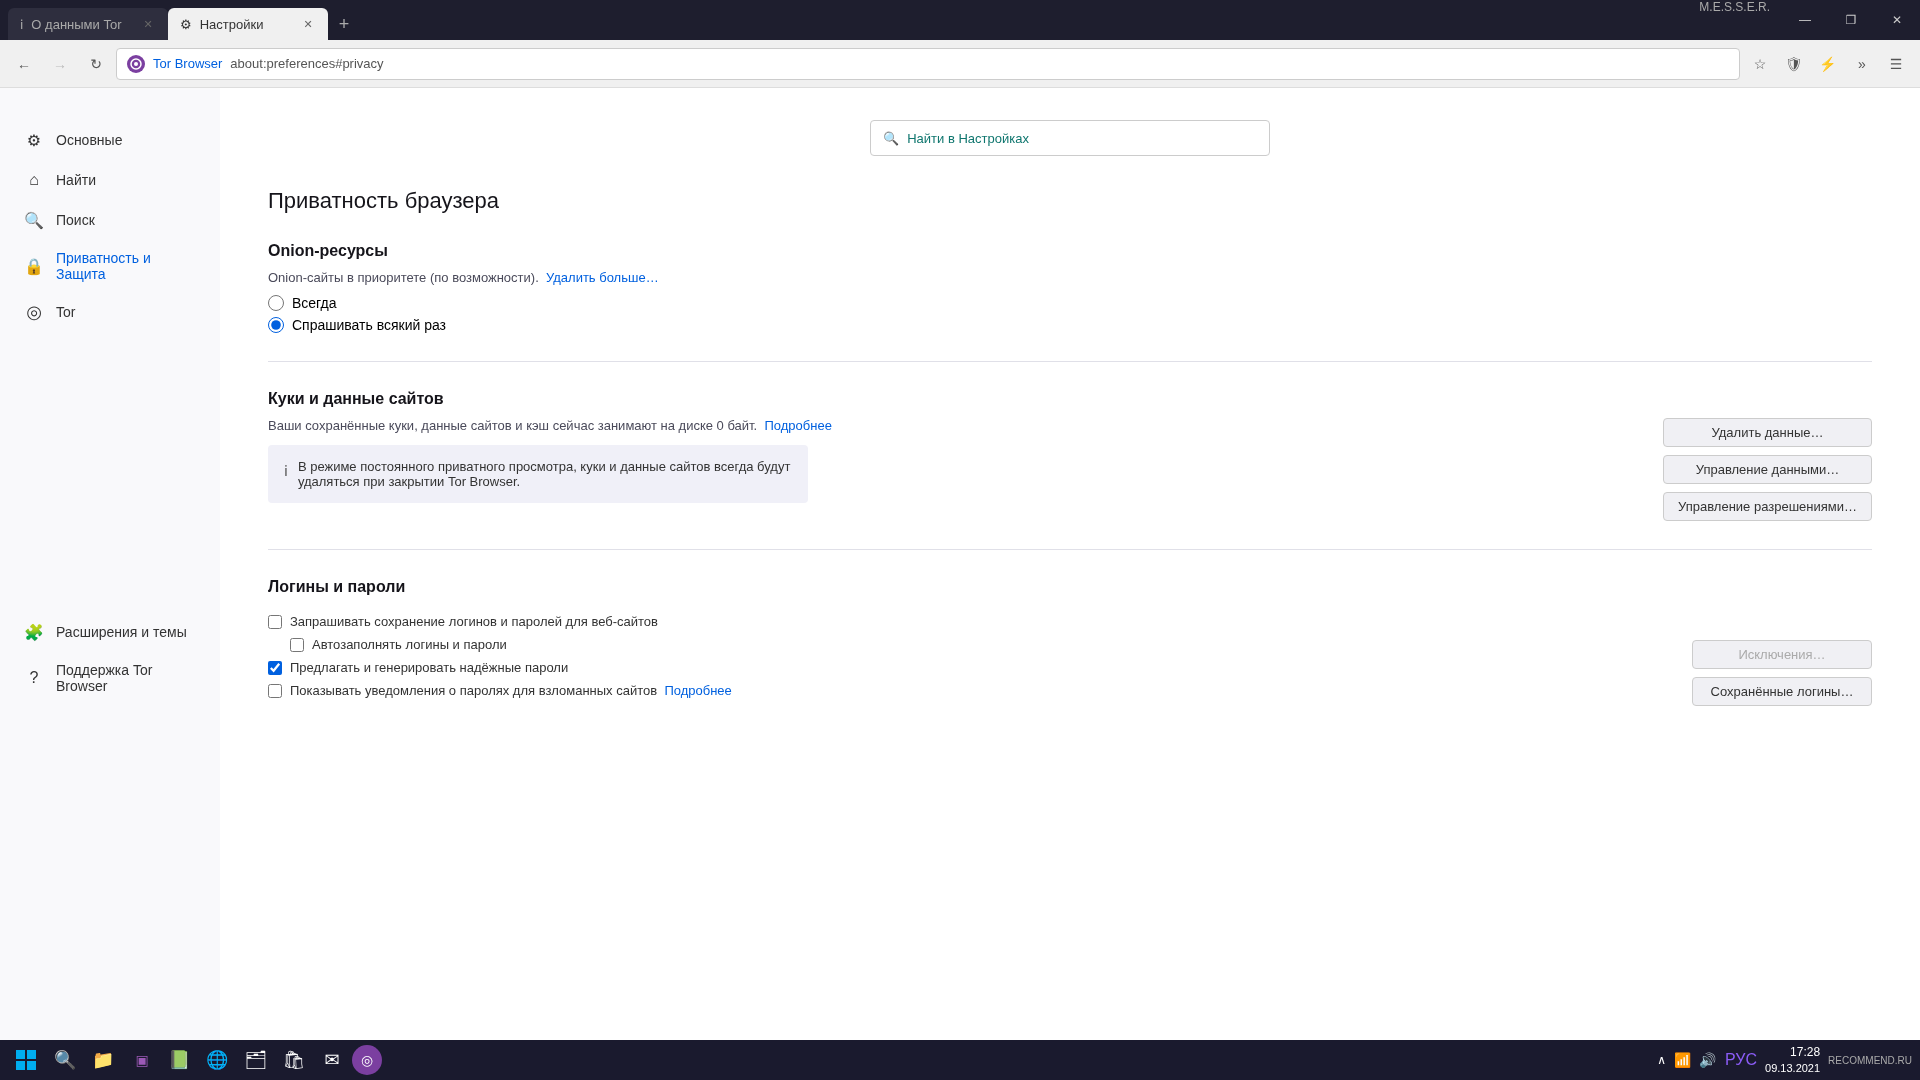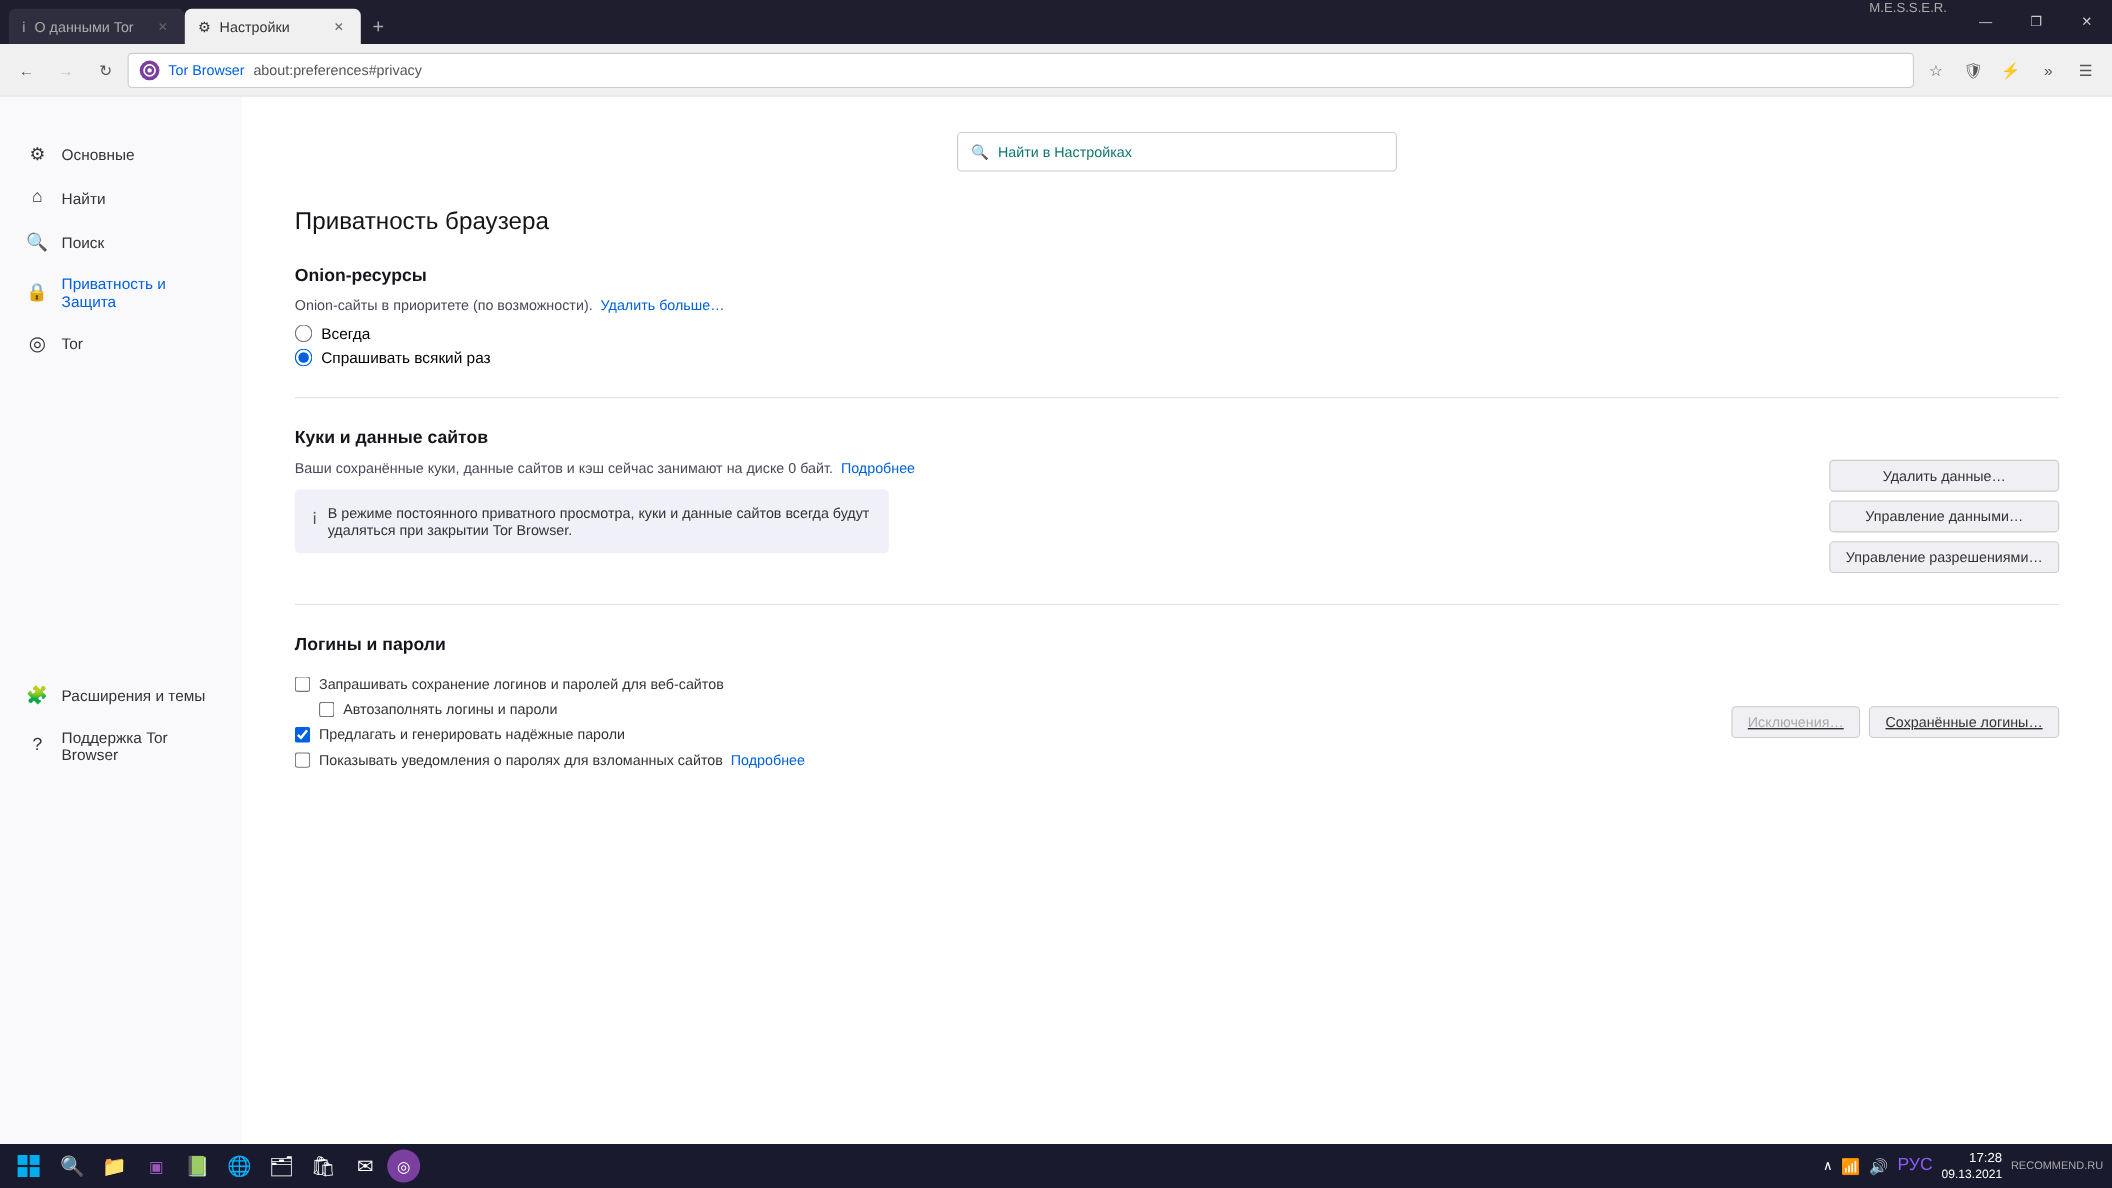--- a/index.html
+++ b/index.html
@@ -299,30 +299,29 @@
       accent-color: #0060df;
     }
     .checkbox-item.disabled {
       color: #999;
     }
     .checkbox-item.disabled input[type=checkbox] { opacity: 0.5; }
 
     .logins-section {
       display: flex;
       gap: 24px;
-      align-items: center;
+      align-items: flex-end;
       margin-top: 0;
     }
     .logins-left { flex: 1; }
     .logins-right {
       display: flex;
-      flex-direction: row;
+      flex-direction: column;
       gap: 8px;
       min-width: 180px;
-      text-decoration: underline;
     }
 
     
     .taskbar {
       position: fixed;
       bottom: 0;
       left: 0;
       width: 1920px;
       height: 40px;
       background: #1a1a2e;

